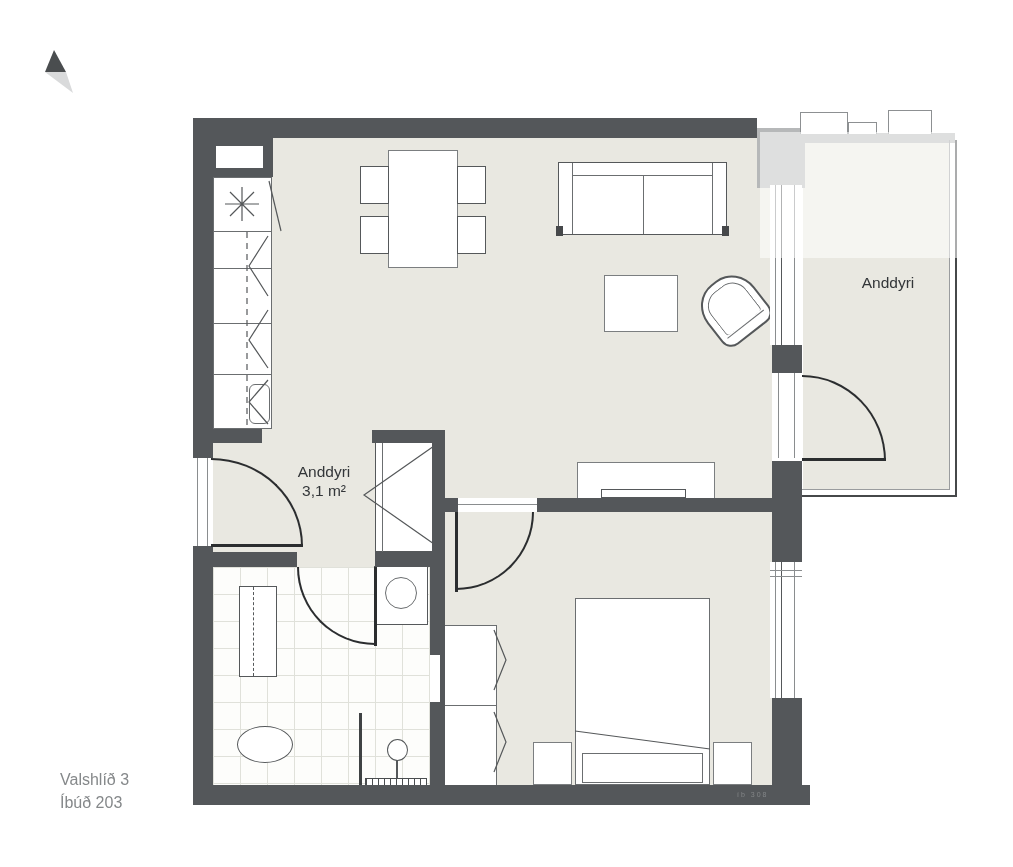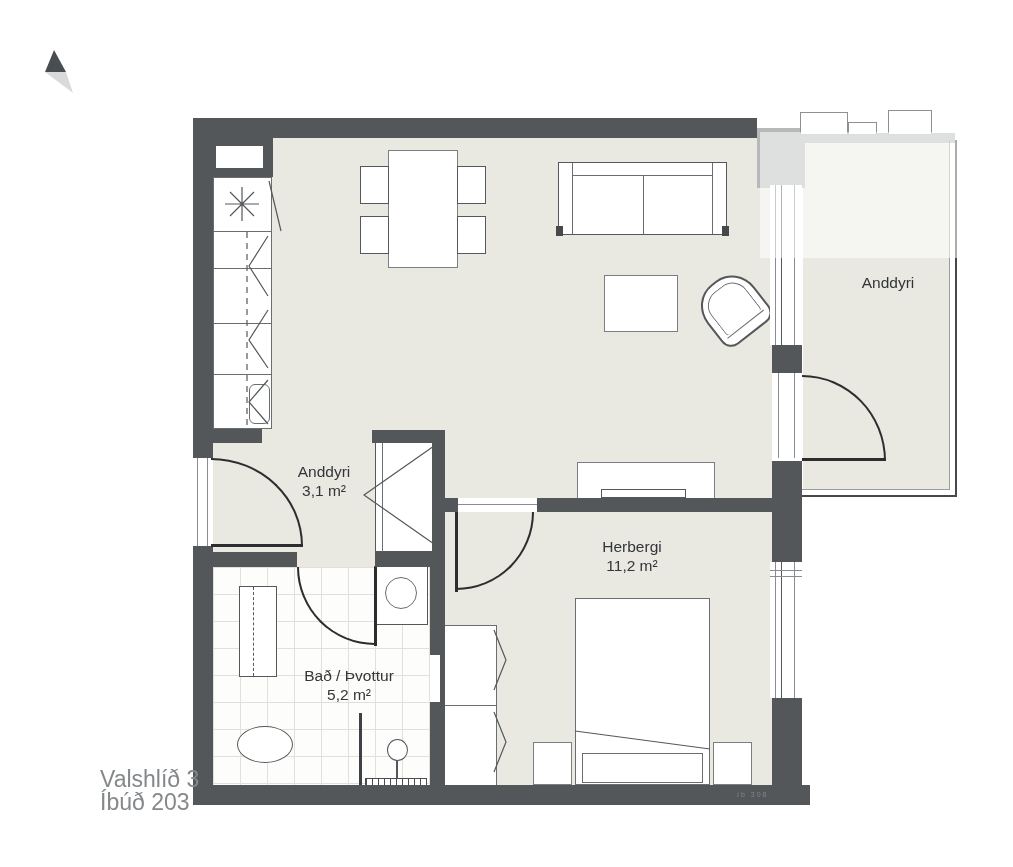--- a/index.html
+++ b/index.html
@@ -20,21 +20,21 @@
   .arc{box-sizing:border-box;border:0 solid var(--door,#2b2d2f);background:transparent;}
   .vline{background:#8a8d8f;width:1px;}
   .hline{background:#8a8d8f;height:1px;}
   .divline{background:#6b6e70;}
   .room-label{color:var(--label,#333639);font-size:15.5px;line-height:19px;text-align:center;
               white-space:nowrap;}
   .chair{background:#fff;border:1.3px solid #55585a;box-sizing:border-box;}
   .outline-rect{background:#fff;border:1.5px solid #8d9092;box-sizing:border-box;}
   .logo{color:var(--logo,#6e7174);font-size:28px;font-weight:bold;letter-spacing:.5px;
         white-space:nowrap;}
-  .address{color:var(--muted,#85888a);font-size:23px;line-height:23px;margin-left:40px;}
+  .address{color:var(--muted,#85888a);font-size:16px;line-height:23px;}
   .stamp{color:#838688;font-size:7px;letter-spacing:2px;white-space:nowrap;}
 </style>
 </head>
 <body style="--wall: #54575a; --exwall: #b6b8b9; --floor: #e9e8e1; --tile_line: #e0e1da; --line: #55585a; --door: #2b2d2f; --label: #333639; --muted: #85888a; --logo: #6e7174;">
 
 <div class="canvas">
 
   <div class="abs floor" style="left:213px;top:138px;width:559px;height:374px;"></div>
   <div class="abs floor" style="left:213px;top:512px;width:219px;height:40px;"></div>
   <div class="abs floor" style="left:297px;top:552px;width:78px;height:15px;"></div>
@@ -165,28 +165,20 @@
   <div class="abs leaf" style="left:374px;top:567px;width:3px;height:79px;"></div>
   <div class="abs arc" style="left:297px;top:567px;width:78px;height:78px;border-bottom-width:2px;border-left-width:2px;border-bottom-left-radius:100% 100%;"></div>
 
   <div class="abs leaf" style="left:802px;top:458px;width:84px;height:3px;"></div>
   <div class="abs arc" style="left:802px;top:375px;width:84px;height:86px;border-top-width:2px;border-right-width:2px;border-top-right-radius:100% 100%;"></div>
 
   <div class="abs room-label" style="left:264px;top:462px;width:120px;">
     <div>Anddyri</div>
     <div>3,1 m²</div>
   </div>
-  <div class="abs room-label" style="left:572px;top:537px;width:120px;">
-    <div>Herbergi</div>
-    <div>11,2 m²</div>
-  </div>
-  <div class="abs room-label" style="left:284px;top:666px;width:130px;">
-    <div>Bað / Þvottur</div>
-    <div>5,2 m²</div>
-  </div>
   <div class="abs room-label" style="left:848px;top:273px;width:80px;">
     <div>Anddyri</div>
   </div>
 
   <div class="abs" style="left:760px;top:132px;width:198px;height:126px;background:rgba(255,255,255,0.55);"></div>
 
   <div class="abs stamp" style="left:737px;top:791px;">íb 308</div>
 
   <div class="abs address" style="left:60px;top:768px;">
     <div>Valshlíð 3</div>

